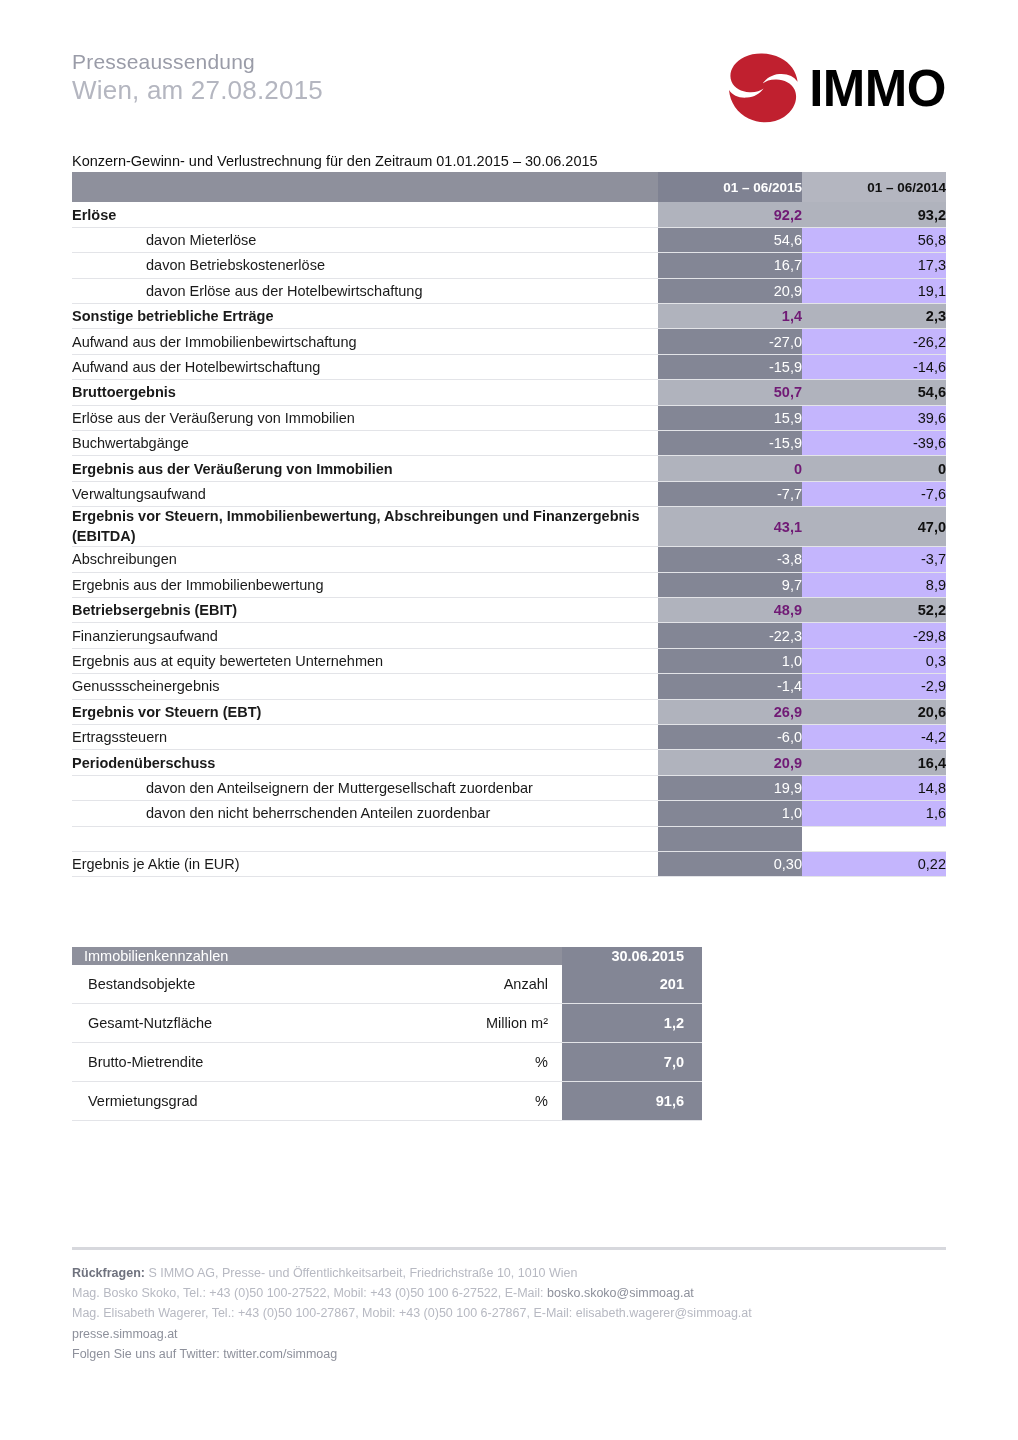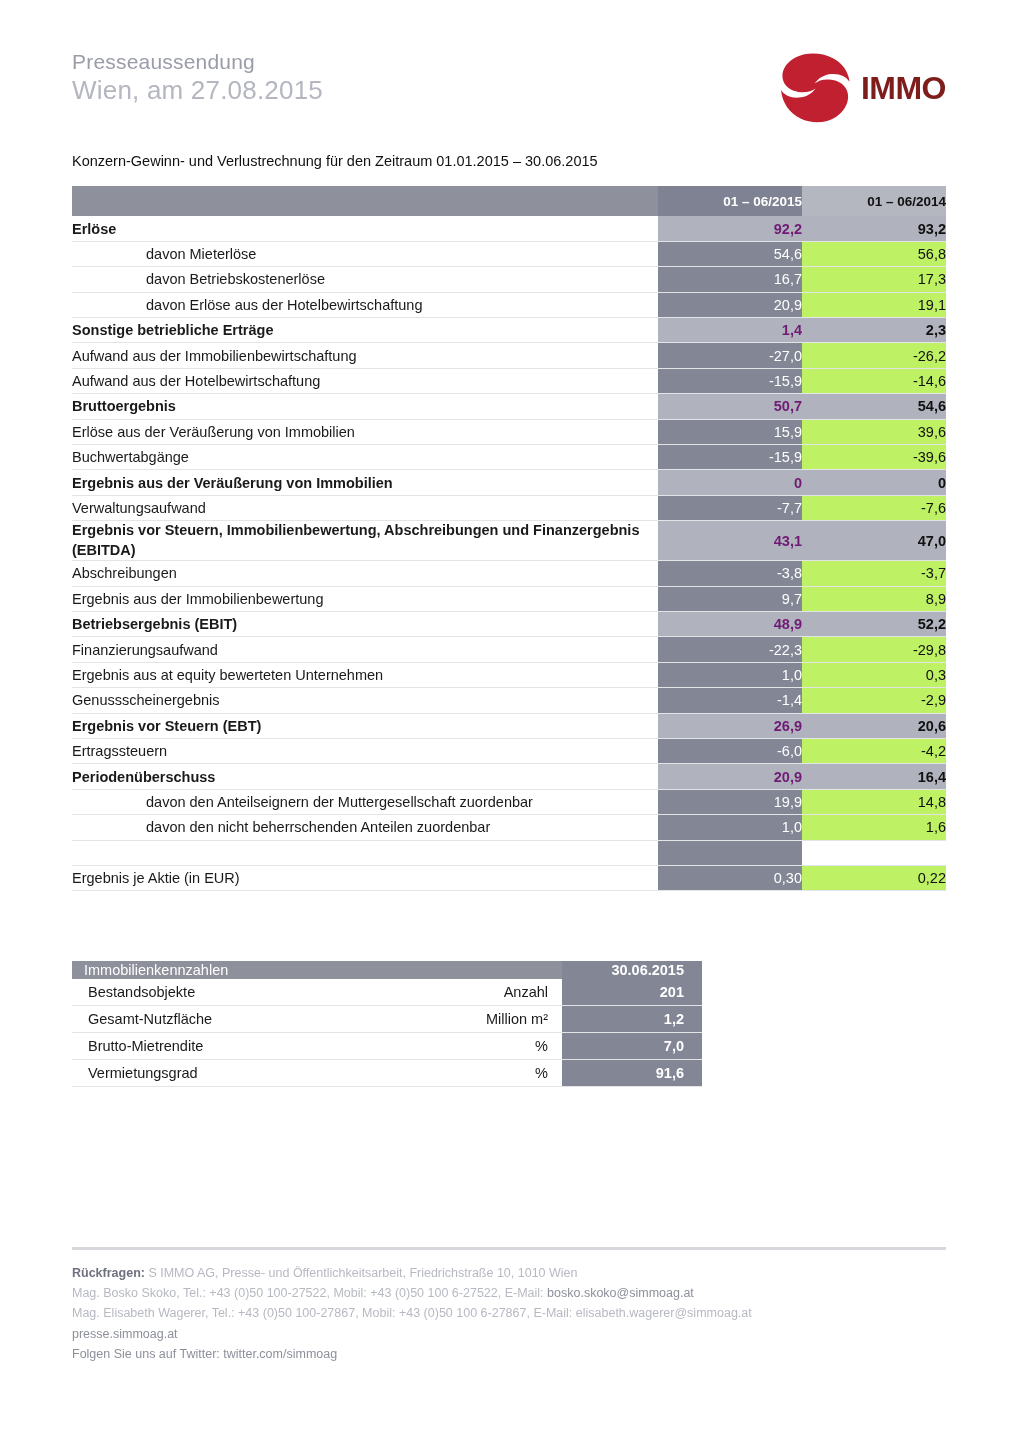--- a/index.html
+++ b/index.html
@@ -57,42 +57,41 @@
     right: 0;
     top: 52px;
     display: flex;
     align-items: center;
     gap: 6px;
   }
   .logo-mark {
     display: block;
   }
   .logo-text {
-    font-size: 32px;
+    font-size: 51px;
     font-weight: 700;
-    color: #7f1d1d;
+    color: #000000;
     letter-spacing: -0.5px;
     line-height: 1;
   }
 
   
   .section-head {
     font-size: 14.5px;
     line-height: 1.55;
     color: #111;
   }
   .section-head .line2 {
     font-weight: 700;
   }
 
   
   table.fin {
     border-collapse: collapse;
     width: 874px;
-    margin-top: 14px;
     table-layout: fixed;
     font-size: 14.5px;
   }
   table.fin col.c-label { width: 586px; }
   table.fin col.c-v1 { width: 144px; }
   table.fin col.c-v2 { width: 144px; }
 
   table.fin th, table.fin td {
     padding: 0;
     vertical-align: middle;
@@ -121,21 +120,21 @@
   }
   td.label.indent { padding-left: 74px; }
   tr.bold td.label { font-weight: 700; }
 
   td.v1, td.v2 {
     text-align: right;
     padding-right: 18px;
     white-space: nowrap;
   }
   td.v1 { background: #838695; color: #ffffff; }
-  td.v2 { background: #bef264; color: #111111; }
+  td.v2 { background: #c4b5fd; color: #111111; }
   tr.bold td.v1 { background: #b0b3bd; color: #701a75; font-weight: 700; }
   tr.bold td.v2 { background: #b0b3bd; color: #111111; font-weight: 700; }
   tr.spacer td.v2 { background: #ffffff; }
   tr.spacer td.label { border-bottom: 1px solid #e3e4e8; }
   tr.tall td { height: 50px; }
   td.label .wrap { white-space: normal; line-height: 1.35; display: block; padding-right: 10px; }
 
   
   table.kpi {
     border-collapse: collapse;
@@ -159,21 +158,21 @@
     box-sizing: border-box;
   }
   .kpi .khdr th.kv {
     background: #838695;
     text-align: right;
     padding-right: 18px;
     font-weight: 700;
     color: #ffffff;
   }
   .kpi tr.row td {
-    height: 26px;
+    height: 38px;
     border-bottom: 1px solid #e3e4e8;
   }
   .kpi td.kname { background: #fff; padding-left: 16px; }
   .kpi td.kunit { background: #fff; text-align: right; padding-right: 14px; }
   .kpi td.kval {
     background: #838695;
     color: #ffffff;
     text-align: right;
     padding-right: 18px;
     font-weight: 700;

